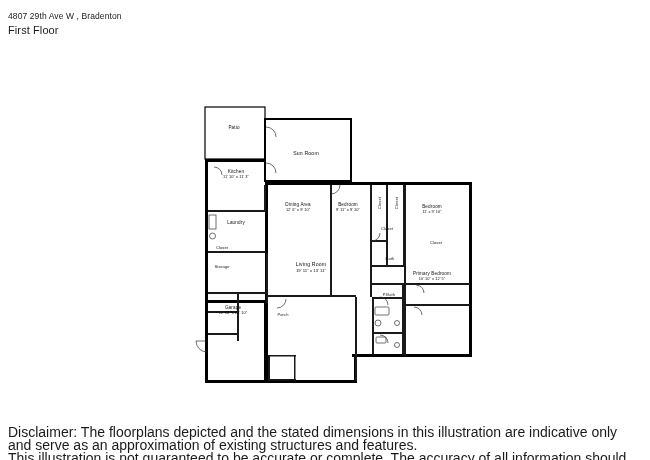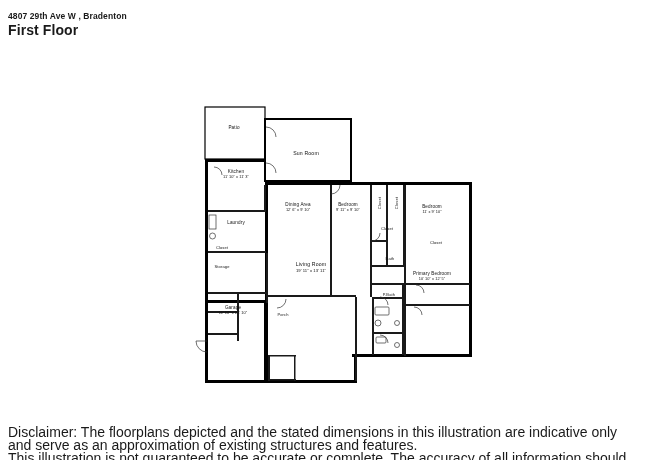--- a/index.html
+++ b/index.html
@@ -15,29 +15,28 @@
     position: relative;
     overflow: hidden;
   }
 
   
   .header {
     position: absolute;
     left: 8px;
     top: 9px;
     line-height: 14px;
-    font-weight: bold;
   }
   .header .addr {
     font-size: 8.5px;
     color: #1a1a1a;
     letter-spacing: 0.1px;
   }
   .header .floor {
-    font-size: 14px;
+    font-size: 11px;
     color: #1a1a1a;
     letter-spacing: 0.1px;
   }
 
   
   .plan {
     position: absolute;
     left: 0;
     top: 55px;
     width: 650px;

